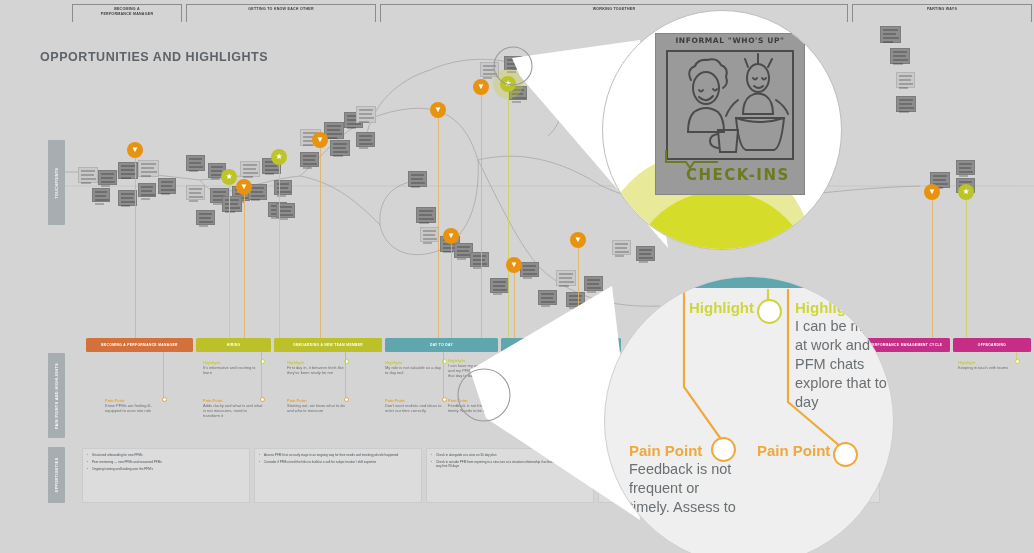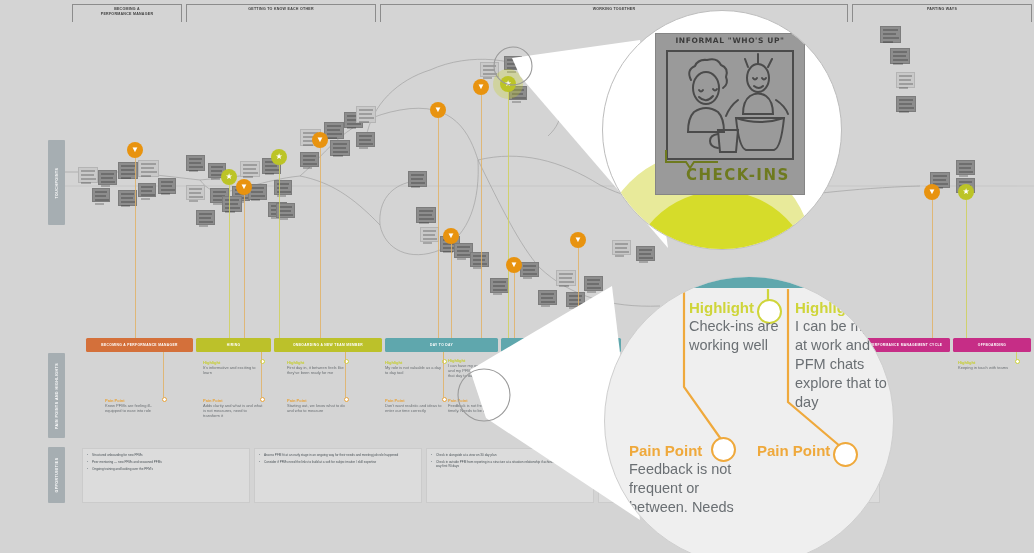--- a/index.html
+++ b/index.html
@@ -167,20 +167,22 @@
         <div class="plabel">GETTING TO KNOW EACH OTHER</div>
       </div>
       <div class="phase" style="left: 380px; width: 468px;">
         <div class="plabel">WORKING TOGETHER</div>
       </div>
       <div class="phase" style="left: 852px; width: 180px;">
         <div class="plabel">PARTING WAYS</div>
       </div>
     </div>
 
+  <div class="map-title">OPPORTUNITIES AND
+HIGHLIGHTS</div>
 
   <div id="rails">
       <div class="rail" style="top: 140px; height: 85px;">
         <span>TOUCHPOINTS</span>
       </div>
       <div class="rail" style="top: 353px; height: 85px;">
         <span>PAIN POINTS AND HIGHLIGHTS</span>
       </div>
       <div class="rail" style="top: 447px; height: 56px;">
         <span>OPPORTUNITIES</span>
@@ -720,29 +722,28 @@
         <path d="M183,12 L183,125 L236,170" fill="none" stroke="#efa93c" stroke-width="2.2"></path>
         <path d="M163,12 L163,30" fill="none" stroke="#cfd53a" stroke-width="2.2"></path>
       </svg>
 
       <div class="zring y" style="left:152px;top:22px;"></div>
       <div class="zring" style="left:106px;top:160px;"></div>
       <div class="zring" style="left:228px;top:165px;"></div>
 
       <div class="zanno h" style="left:84px;top:22px;width:100px;">
         <div class="ztl">Highlight</div>
-        <div class="zbd">Check-ins are working well</div>
       </div>
       <div class="zanno h" style="left:190px;top:22px;width:105px;">
         <div class="ztl">Highlight</div>
         <div class="zbd">I can be my self at work and my PFM chats explore that to day</div>
       </div>
       <div class="zanno p" style="left:24px;top:165px;width:110px;">
         <div class="ztl">Pain Point</div>
-        <div class="zbd">Feedback is not frequent or between. Needs to</div>
+        <div class="zbd">Feedback is not frequent or timely. Assess to</div>
       </div>
       <div class="zanno p" style="left:152px;top:165px;width:110px;">
         <div class="ztl">Pain Point</div>
       </div>
     </div>
   </div>
 
 </div>
 
 </body></html>

